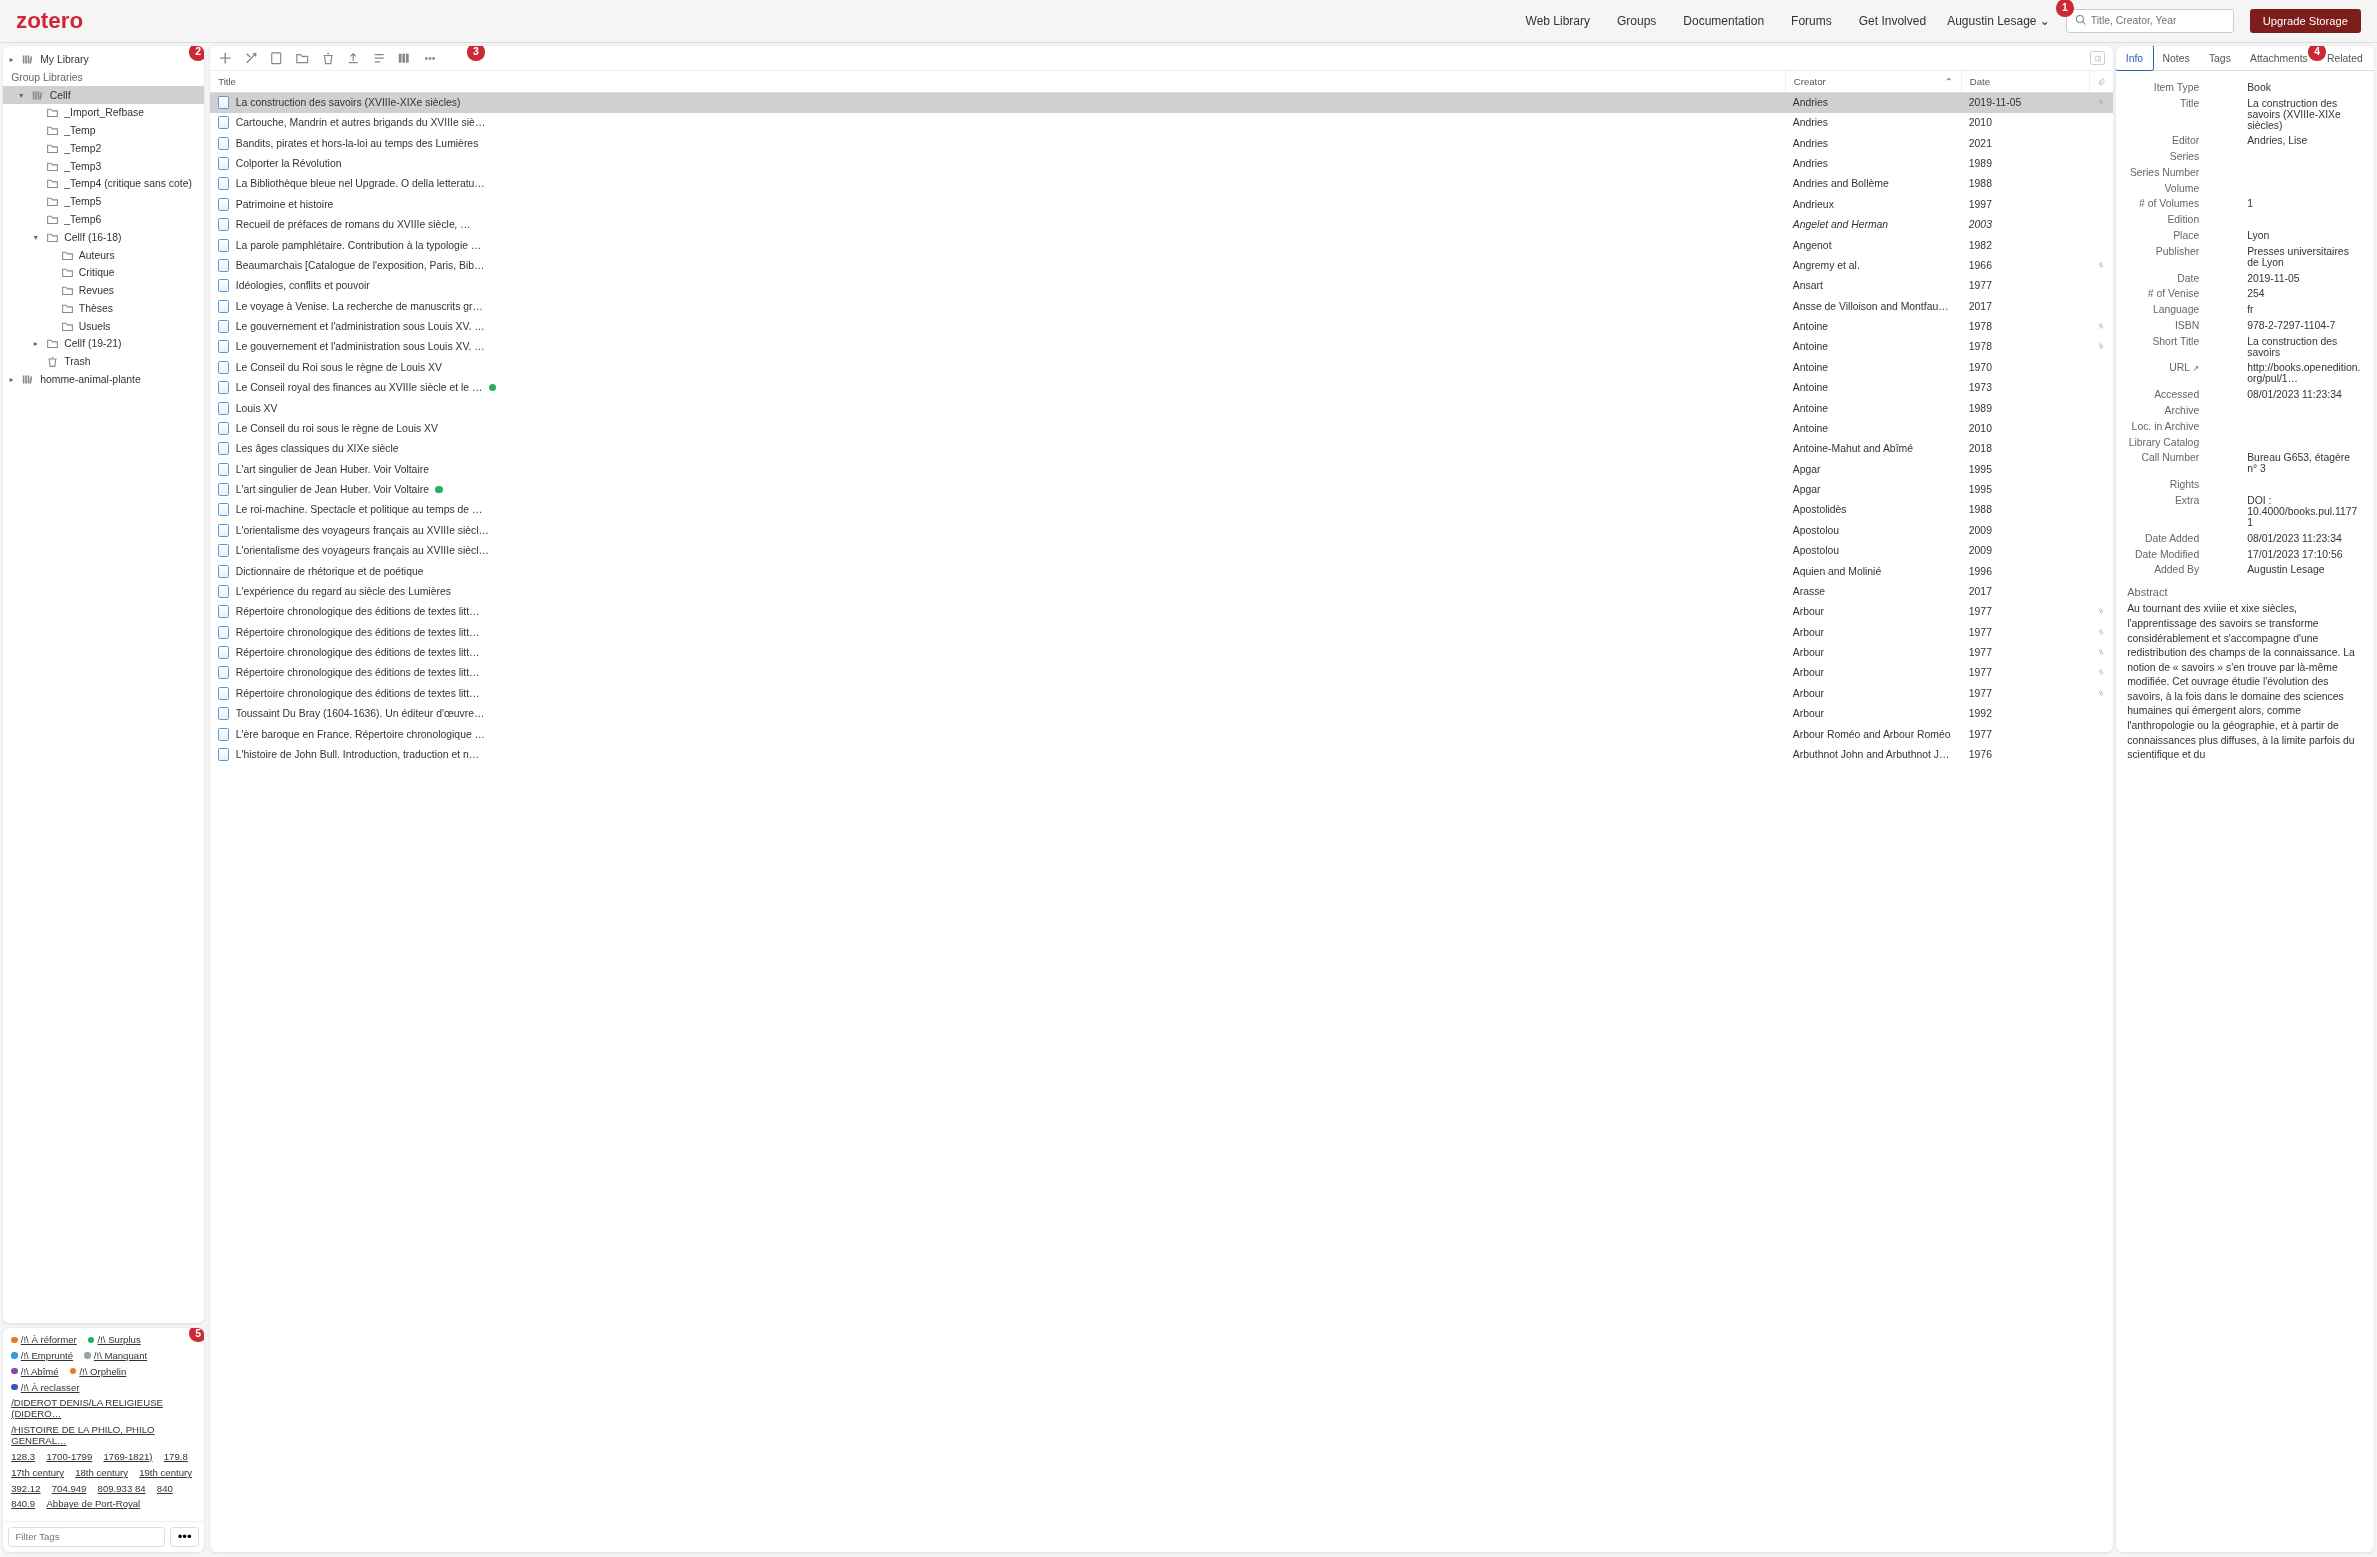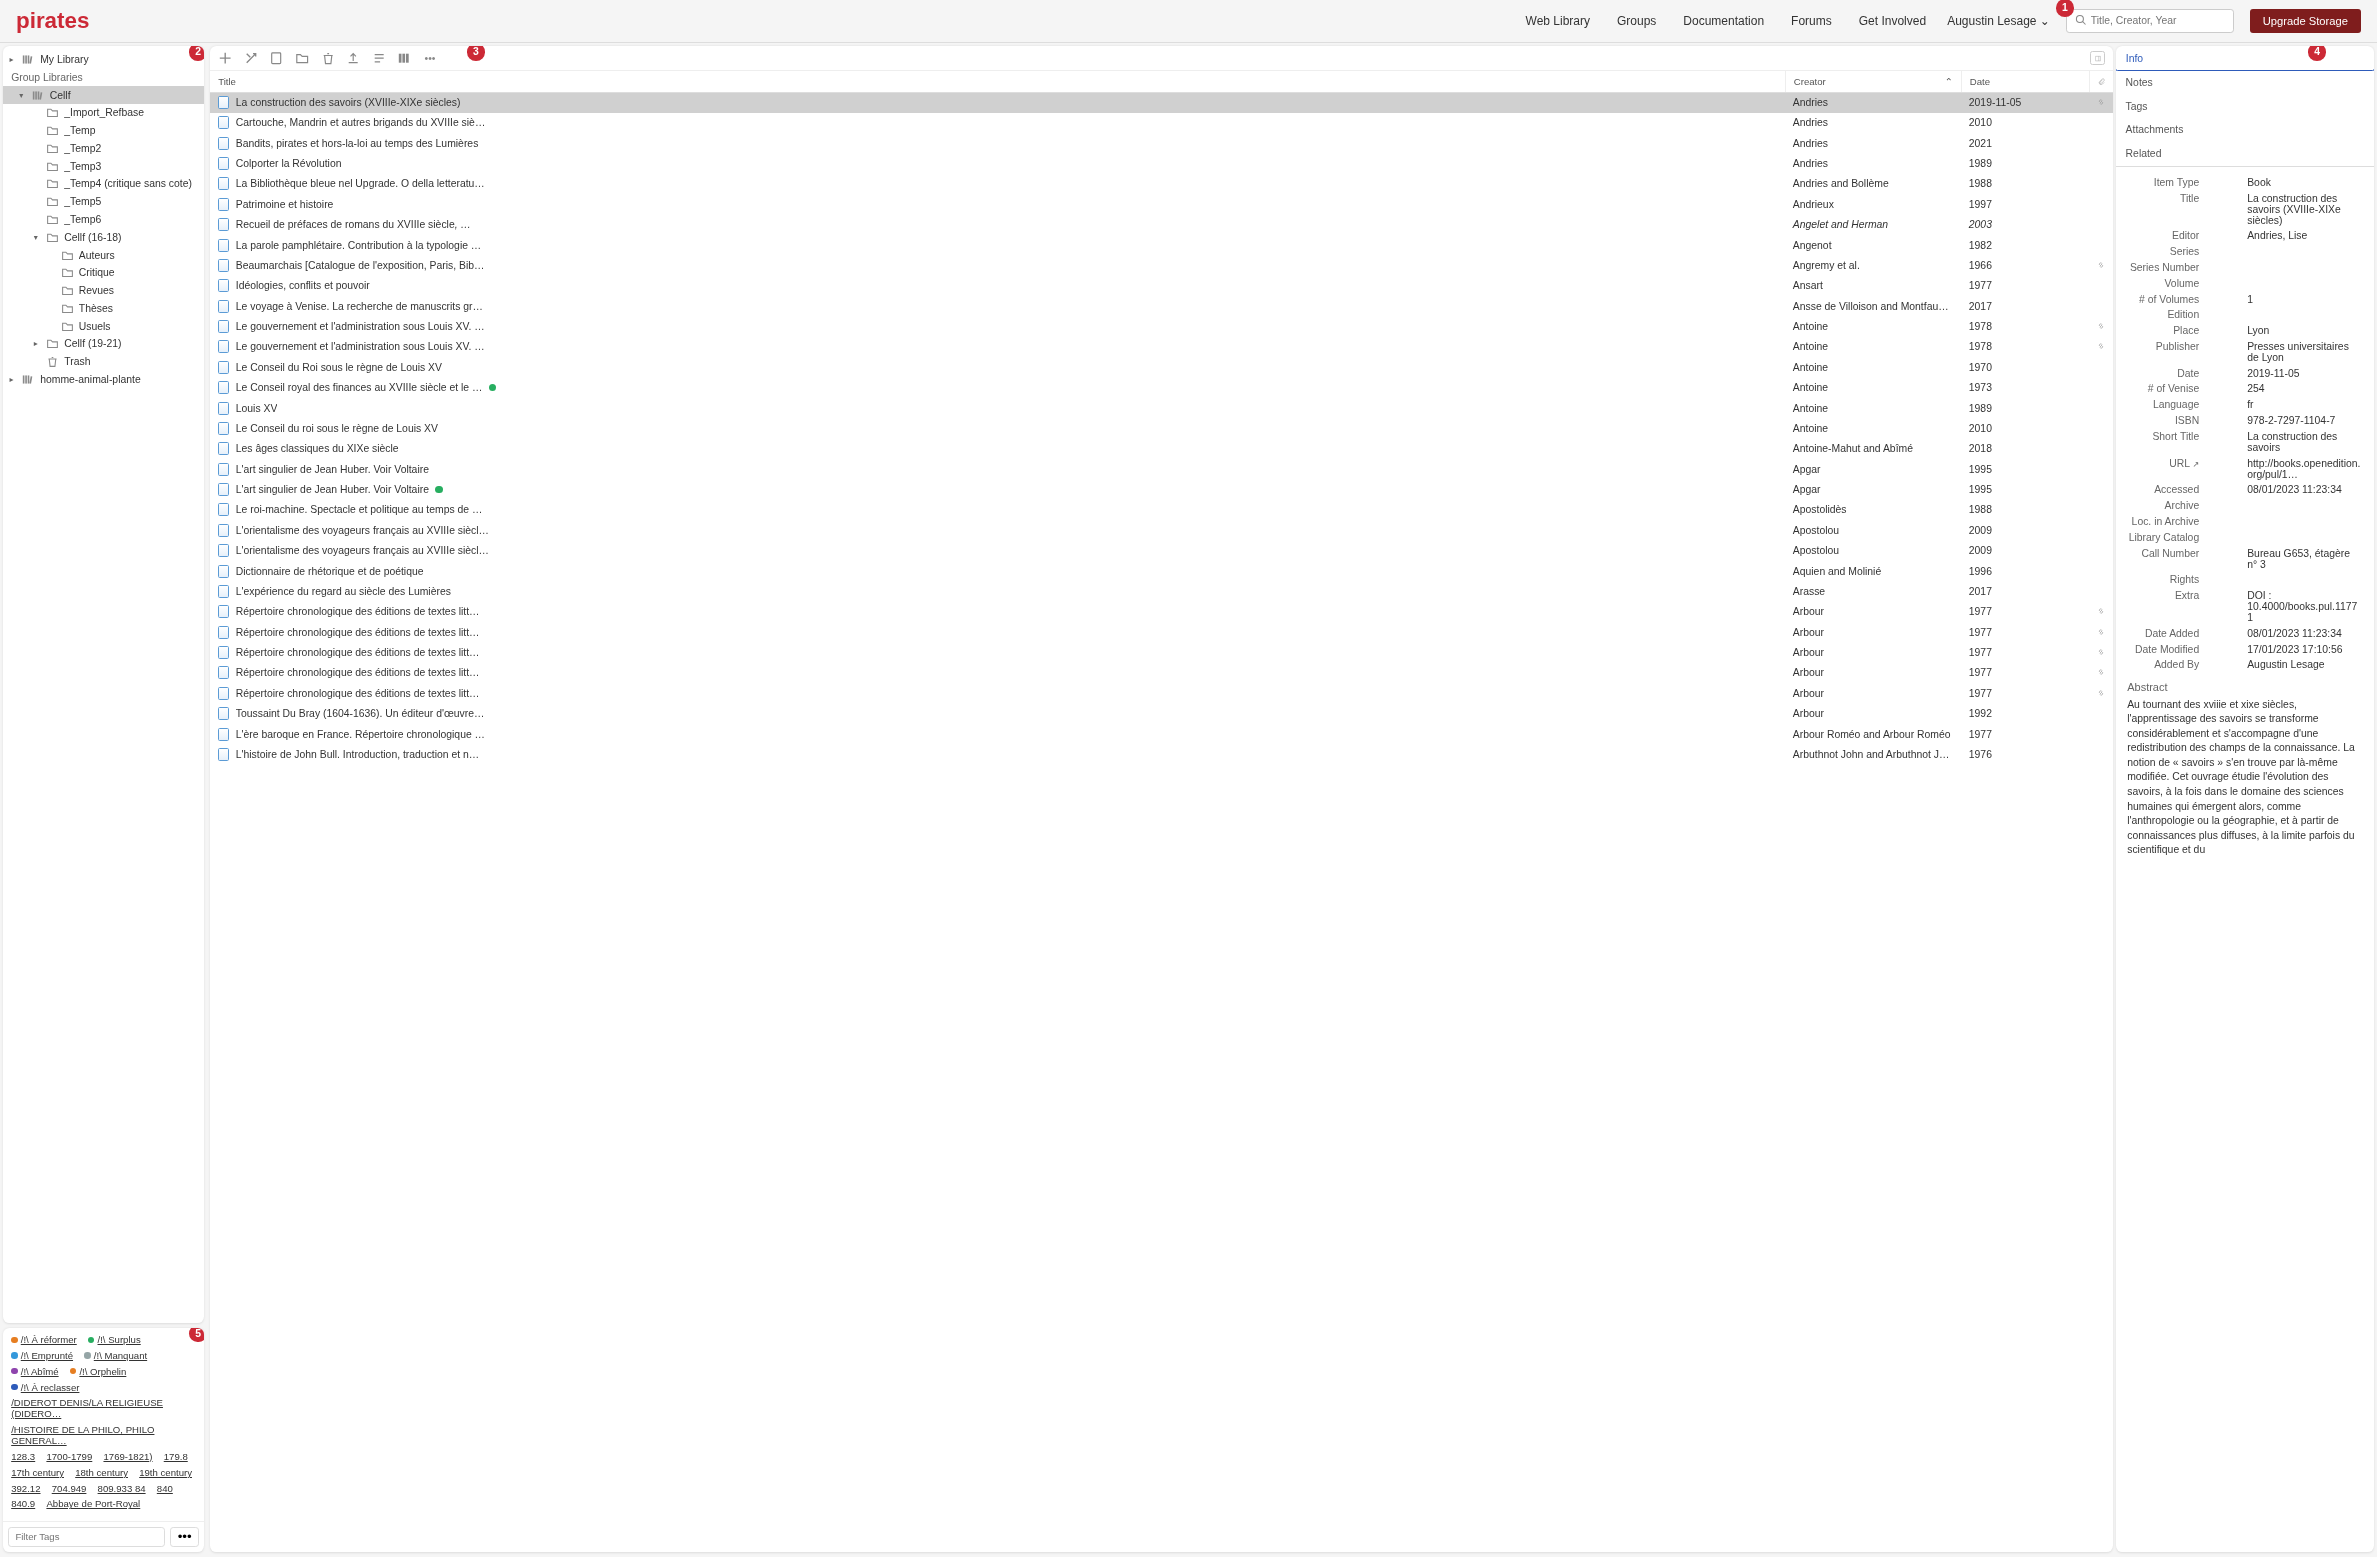--- a/index.html
+++ b/index.html
@@ -59,39 +59,39 @@
 .cell { padding: 3.2px 8px; white-space: nowrap; overflow: hidden; text-overflow: ellipsis; }
 .cell-title { flex: 1; min-width: 0; display: flex; align-items: center; gap: 6.4px; }
 .item-icon { width: 11.2px; height: 13px; border: 0.8px solid #5b9bd5; border-radius: 1.6px; flex-shrink: 0; background: linear-gradient(#fff, #e6f0fa); }
 .cell-creator { width: 176px; }
 .cell-date { width: 128px; }
 .cell-attach { width: 24px; text-align: center; color: #999; }
 .color-dot { width: 7.2px; height: 7.2px; border-radius: 50%; flex-shrink: 0; }
 
 .right-col { width: 261px; padding: 3.2px 3.2px 3.2px 0; }
 .info-panel { height: 100%; display: flex; flex-direction: column; }
-.info-tabs { display: flex; border-bottom: 0.8px solid #ddd; flex-direction: column; }
+.info-tabs { display: flex; border-bottom: 0.8px solid #ddd; }
 .info-tab { padding: 6.4px 9.6px; cursor: pointer; font-size: 10.4px; color: #555; }
 .info-tab.active { color: #2e5bba; border: 1.6px solid #2e5bba; border-radius: 2.4px; margin: -0.8px; }
 .info-body { flex: 1; overflow-y: auto; padding: 8px 11.2px; }
 .info-row { display: flex; padding: 2.4px 0; font-size: 10.4px; }
 .info-label { width: 80px; text-align: right; color: #666; padding-right: 8px; flex-shrink: 0; }
 .info-value { flex: 1; word-break: break-word; margin-left: 40px; }
 .abstract-header { padding: 8px 0 4.8px 0; color: #666; font-size: 11px; }
 .abstract-text { font-size: 10.4px; line-height: 1.4; }
 
 .badge { position: absolute; width: 17.6px; height: 17.6px; background: #cc2936; color: #fff; border-radius: 50%; display: flex; align-items: center; justify-content: center; font-weight: bold; font-size: 10.4px; z-index: 10; }
 
 svg { width: 100%; height: 100%; }
 </style>
 </head>
 <body>
 
 <div class="topbar">
-  <div class="logo">pirates</div>
+  <div class="logo">zotero</div>
   <div class="nav-links">
     <span class="nav-link">Web Library</span>
     <span class="nav-link">Groups</span>
     <span class="nav-link">Documentation</span>
     <span class="nav-link">Forums</span>
     <span class="nav-link">Get Involved</span>
     <span class="user-dropdown">
       <span>Augustin Lesage</span>
       <span>⌄</span>
     </span>

